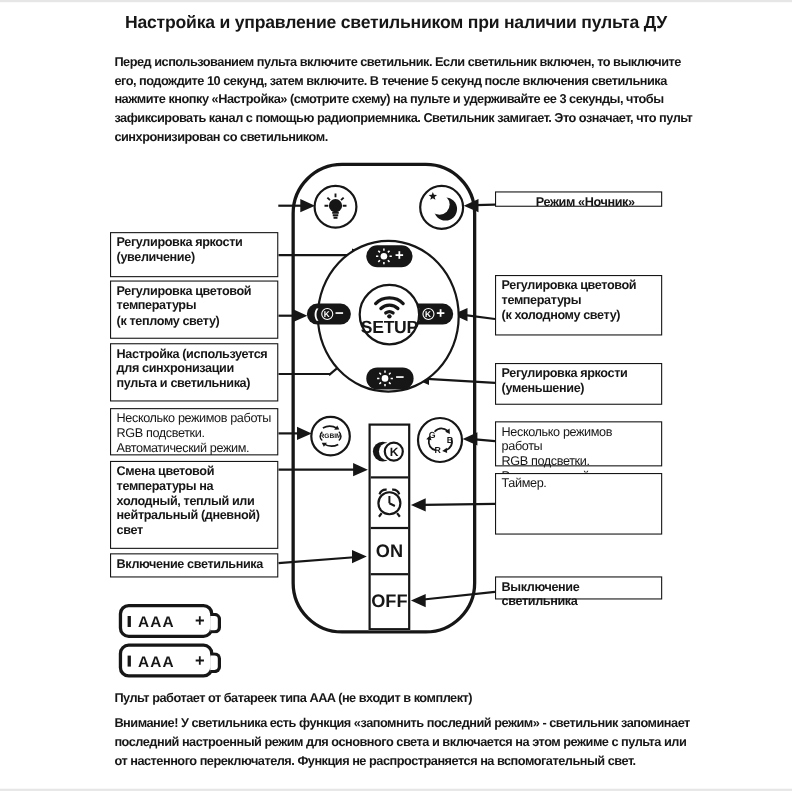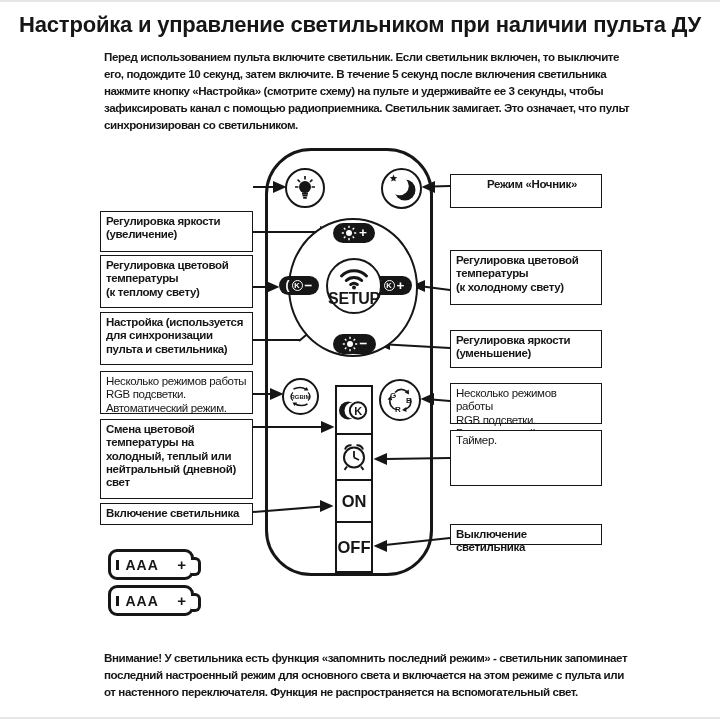--- a/index.html
+++ b/index.html
@@ -1,20 +1,20 @@
 <!DOCTYPE html>
 <html><head>
 <meta charset="utf-8">
 <style>
   html,body{margin:0;padding:0;background:#fff;}
   .page{position:relative;width:720px;height:720px;background:#fff;overflow:hidden;
         font-family:"Liberation Sans",sans-serif;color:#161616;}
   .scan-edge{position:absolute;left:0;width:720px;height:2px;background:#e6e6e6;}
   .title{position:absolute;top:12px;left:0;width:720px;text-align:center;margin:0;
-         font-size:22px;font-weight:bold;letter-spacing:-0.2px;}
+         font-size:16px;font-weight:bold;letter-spacing:-0.2px;}
   .para{position:absolute;left:104px;width:528px;margin:0;font-weight:bold;
         font-size:11.6px;letter-spacing:-0.45px;line-height:17px;}
   .intro{top:48px;}
   .note{top:626px;white-space:nowrap;}
   .warning{top:650px;line-height:16.8px;}
   .lbox{position:absolute;border:1.6px solid #161616;background:#fff;box-sizing:border-box;
         font-size:11.5px;font-weight:bold;letter-spacing:-0.35px;line-height:13.3px;
         padding:3px 5px;white-space:pre-line;z-index:4;}
   .lbox.rg{font-weight:normal;}
   .lcol{left:100px;width:153px;}
@@ -127,21 +127,21 @@
   <div class="lbox lcol rg" style="top:371px;height:43px;">Несколько режимов работы
 RGB подсветки.
 Автоматический режим.</div>
   <div class="lbox lcol" style="top:419px;height:80px;">Смена цветовой
 температуры на
 холодный, теплый или
 нейтральный (дневной)
 свет</div>
   <div class="lbox lcol" style="top:503px;height:22px;">Включение светильника</div>
 
-  <div class="lbox rcol" style="top:174px;height:34px;padding-left:36px;">Режим «Ночник»</div>
+  <div class="lbox rcol" style="top:174px;height:14px;padding-left:36px;">Режим «Ночник»</div>
   <div class="lbox rcol" style="top:250px;height:55px;">Регулировка цветовой
 температуры
 (к холодному свету)</div>
   <div class="lbox rcol" style="top:330px;height:38px;">Регулировка яркости
 (уменьшение)</div>
   <div class="lbox rcol rg" style="top:383px;height:41px;">Несколько режимов работы
 RGB подсветки.
 Ручная настройка.</div>
   <div class="lbox rcol rg" style="top:430px;height:56px;">Таймер.</div>
   <div class="lbox rcol" style="top:524px;height:21px;">Выключение светильника</div>
@@ -260,14 +260,15 @@
     <div class="bat-plus">+</div>
     <div class="bat-term"></div>
   </div>
   <div class="battery" style="top:585px;">
     <div class="bat-minus"></div>
     <div class="bat-label">AAA</div>
     <div class="bat-plus">+</div>
     <div class="bat-term"></div>
   </div>
 
+  <p class="para note">Пульт работает от батареек типа AAA (не входит в комплект)</p>
   <p class="para warning">Внимание! У светильника есть функция «запомнить последний режим» - светильник запоминает последний настроенный режим для основного света и включается на этом режиме с пульта или от настенного переключателя. Функция не распространяется на вспомогательный свет.</p>
 </div>
 
 </body></html>

